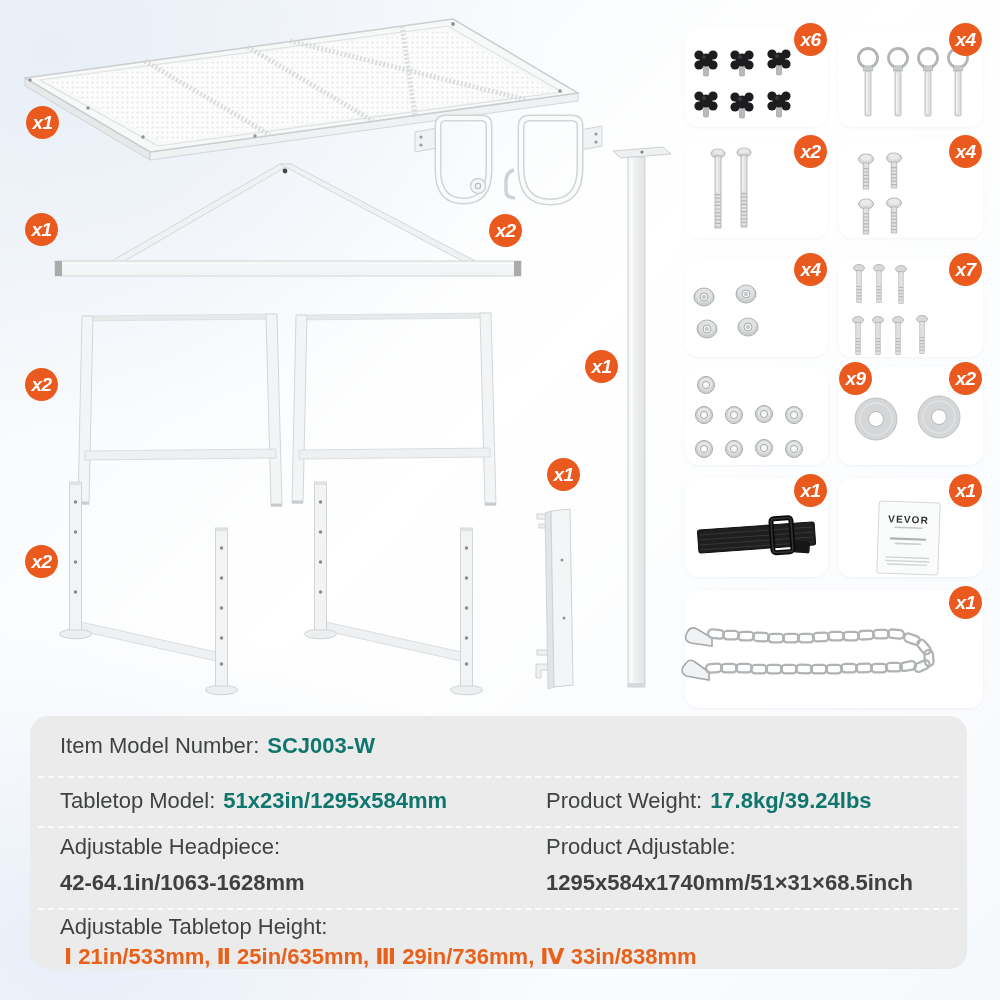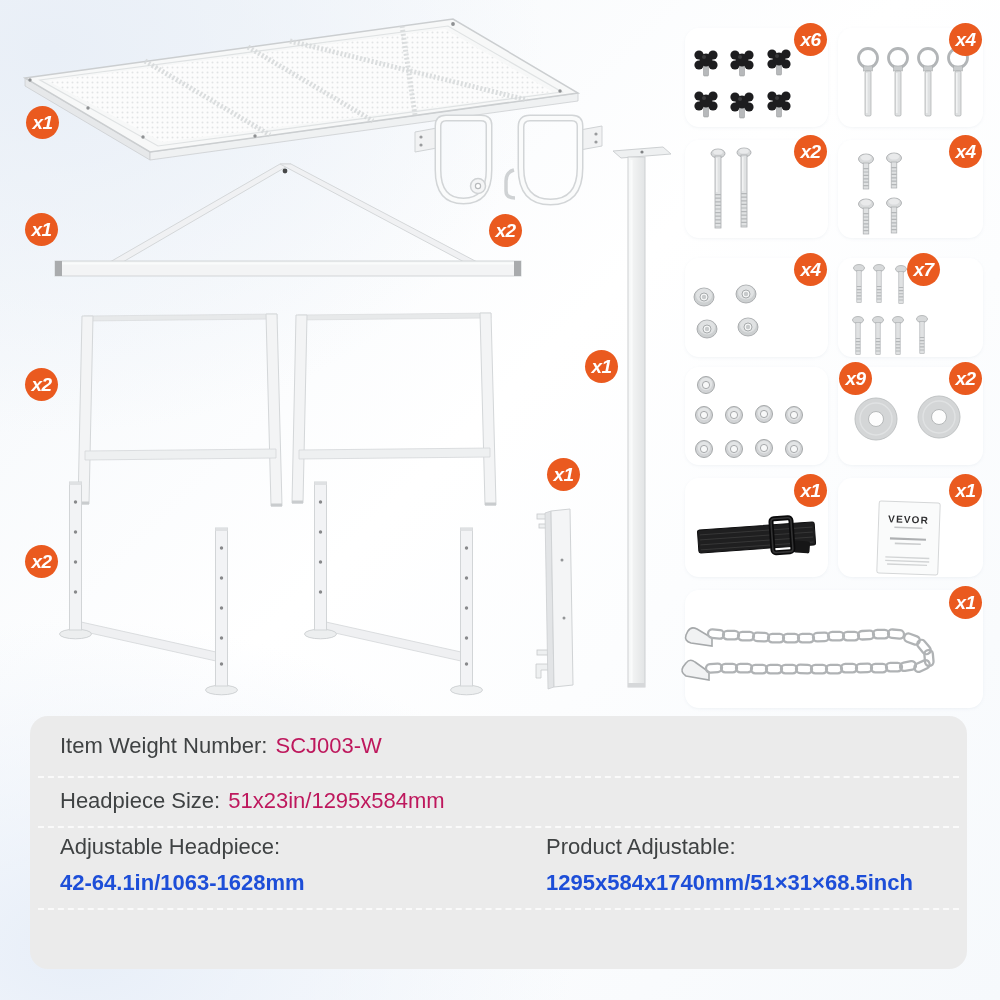--- a/index.html
+++ b/index.html
@@ -24,23 +24,23 @@
   }
   .spec-table{
     position:absolute;left:30px;top:716px;width:937px;height:253px;
     background:#ebebeb;border-radius:18px;z-index:1;font-size:22px;color:#3F4243;
   }
   .spec-row{position:absolute;left:0;width:100%;}
   .sep{position:absolute;left:8px;right:8px;height:0;border-top:2px dashed #fafafa;}
   .cell-l{position:absolute;left:30px;white-space:nowrap;}
   .cell-r{position:absolute;left:516px;white-space:nowrap;}
   .lbl{color:#3F4243;}
-  .val{color:#be185d;font-weight:normal;margin-left:8px;}
+  .val{color:#0f766e;font-weight:bold;margin-left:8px;}
   .r34-l1{position:absolute;top:8px;}
-  .r34-l2{position:absolute;top:44px;font-weight:bold;color:#1d4ed8;}
+  .r34-l2{position:absolute;top:44px;font-weight:bold;color:#404040;}
   .r4-l1{position:absolute;top:6px;left:30px;}
   .r4-l2{position:absolute;top:36px;left:34px;font-weight:bold;color:#E8611A;white-space:nowrap;}
 </style>
 </head>
 <body>
 
 <div id="stage">
 
   <div class="panel" style="left:685px;top:28px;width:143px;height:99px"></div>
   <div class="panel" style="left:838px;top:28px;width:145px;height:99px"></div>
@@ -353,46 +353,53 @@
   <div class="badge" style="left:25px;top:368px">x2</div>
   <div class="badge" style="left:585px;top:350px">x1</div>
   <div class="badge" style="left:547px;top:458px">x1</div>
   <div class="badge" style="left:25px;top:545px">x2</div>
 
   <div class="badge" style="left:794px;top:23px">x6</div>
   <div class="badge" style="left:949px;top:23px">x4</div>
   <div class="badge" style="left:794px;top:135px">x2</div>
   <div class="badge" style="left:949px;top:135px">x4</div>
   <div class="badge" style="left:794px;top:253px">x4</div>
-  <div class="badge" style="left:907px;top:253px">x7</div>
+  <div class="badge" style="left:949px;top:253px">x7</div>
   <div class="badge" style="left:839px;top:362px">x9</div>
   <div class="badge" style="left:949px;top:362px">x2</div>
   <div class="badge" style="left:794px;top:474px">x1</div>
   <div class="badge" style="left:949px;top:474px">x1</div>
   <div class="badge" style="left:949px;top:586px">x1</div>
 
   <div class="spec-table">
     <div class="spec-row" style="top:0;height:60px;line-height:60px">
       <div class="cell-l">
-        <span class="lbl">Item Weight Number:</span><span class="val">SCJ003-W</span>
+        <span class="lbl">Item Model Number:</span><span class="val">SCJ003-W</span>
       </div>
     </div>
     <div class="sep" style="top:60px"></div>
     <div class="spec-row" style="top:60px;height:50px;line-height:50px">
       <div class="cell-l">
-        <span class="lbl">Headpiece Size:</span><span class="val">51x23in/1295x584mm</span>
+        <span class="lbl">Tabletop Model:</span><span class="val">51x23in/1295x584mm</span>
+      </div>
+      <div class="cell-r">
+        <span class="lbl">Product Weight:</span><span class="val">17.8kg/39.24lbs</span>
       </div>
     </div>
     <div class="sep" style="top:110px"></div>
     <div class="spec-row" style="top:110px;height:82px">
       <div class="cell-l">
         <span class="lbl r34-l1">Adjustable Headpiece:</span>
         <span class="r34-l2">42-64.1in/1063-1628mm</span>
       </div>
       <div class="cell-r">
         <span class="lbl r34-l1">Product Adjustable:</span>
         <span class="r34-l2">1295x584x1740mm/51×31×68.5inch</span>
       </div>
     </div>
     <div class="sep" style="top:192px"></div>
+    <div class="spec-row" style="top:192px;height:61px">
+      <span class="lbl r4-l1">Adjustable Tabletop Height:</span>
+      <span class="r4-l2">Ⅰ 21in/533mm,  Ⅱ 25in/635mm,  Ⅲ 29in/736mm,  Ⅳ 33in/838mm</span>
+    </div>
   </div>
 
 </div>
 
 </body></html>

